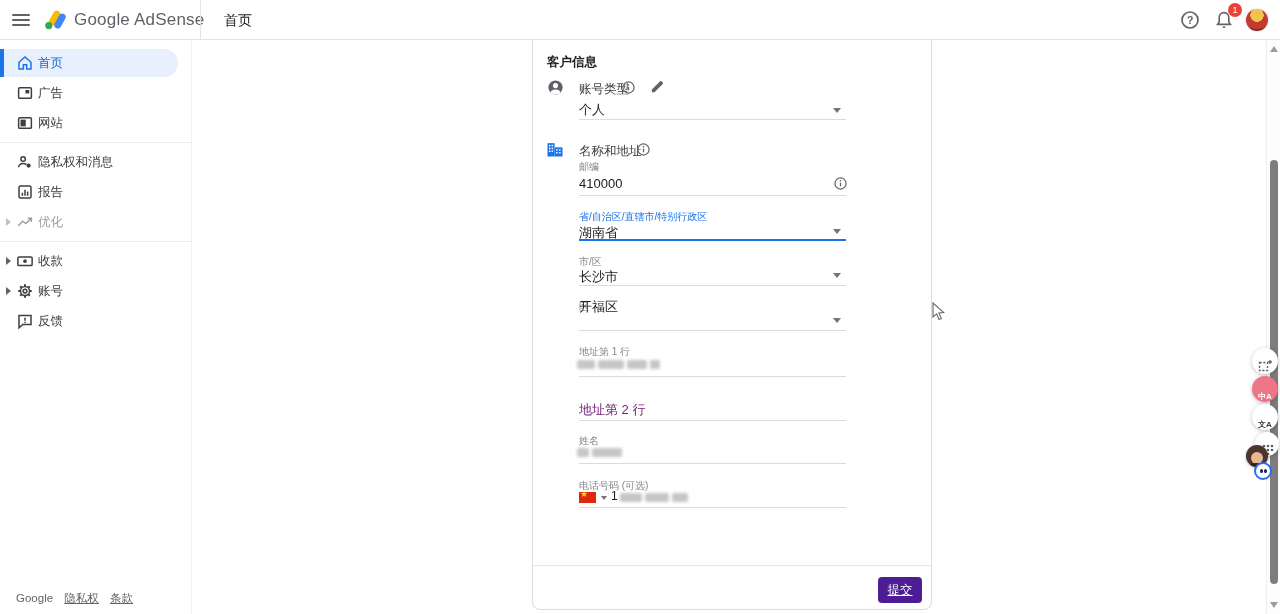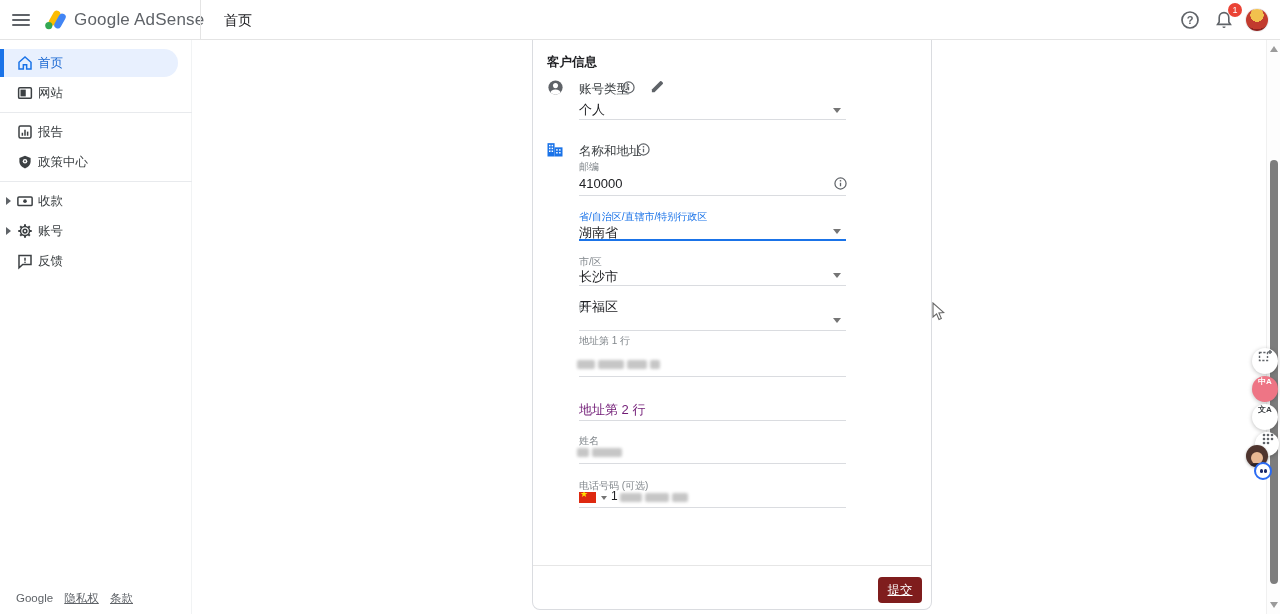--- a/index.html
+++ b/index.html
@@ -56,27 +56,27 @@
   .f-line.focus { height:2px; background:#1a73e8; }
   .dd-arrow { position:absolute; left:300px; width:0; height:0; border-top:5px solid #757575;
     border-left:4.5px solid transparent; border-right:4.5px solid transparent; cursor:pointer; }
   .blurblock { position:absolute; display:flex; gap:3px; filter:blur(1.6px); }
   .blurblock i { display:block; height:9px; background:#c6c6c6; border-radius:2px; }
   .flag { position:absolute; width:17px; height:11px; background:#de2910; overflow:hidden; }
   .flag b { position:absolute; left:1px; top:-3px; color:#ffde00; font-size:9px; }
   .mini-arrow { position:absolute; width:0; height:0; border-top:4px solid #757575;
     border-left:3.5px solid transparent; border-right:3.5px solid transparent; }
   .card-footline { position:absolute; left:0; top:525px; width:398px; height:1px; background:#e6e6e6; }
-  .submit { position:absolute; left:345px; top:537px; width:44px; height:26px; background:#7f1d1d;
+  .submit { position:absolute; left:345px; top:537px; width:44px; height:26px; background:#4c1d95;
     color:#fff; font-size:12.5px; border:none; border-radius:4px; cursor:pointer;
     display:flex; align-items:center; justify-content:center; font-family:inherit;text-decoration:underline; }
 
   
   .float-btn { position:absolute; border-radius:50%; background:#fff;
-    box-shadow:0 1px 4px rgba(0,0,0,.25); display:flex; align-items:flex-start; justify-content:center; cursor:pointer; z-index:50; }
+    box-shadow:0 1px 4px rgba(0,0,0,.25); display:flex; align-items:flex-end; justify-content:center; cursor:pointer; z-index:50; }
   .fb-translate-pink { background:#ee7585; color:#fff; font-weight:bold; font-size:8px; }
   .fb-translate-white { color:#3c4043; font-weight:bold; font-size:8px; }
   .woman-avatar { position:absolute; width:22px; height:22px; border-radius:50%; overflow:hidden;
     background:#4e342e; box-shadow:0 1px 3px rgba(0,0,0,.3); z-index:51; cursor:pointer; }
   .woman-avatar i { position:absolute; left:5px; top:7px; width:12px; height:12px; border-radius:50%; background:#e8b894; }
   .woman-avatar u { position:absolute; left:3px; bottom:-3px; width:16px; height:7px; border-radius:50% 50% 0 0; background:#2d2226; }
   .robot { position:absolute; width:18px; height:18px; border-radius:50%; background:#fff;
     border:2px solid #2b6bf3; z-index:52; cursor:pointer; }
   .robot i { position:absolute; top:5px; width:3px; height:4px; background:#1b2a6b; border-radius:1.5px; }
 
@@ -132,52 +132,67 @@
 
       <div class="sb-item selected">
         <div class="pill"></div>
         <div class="bar"></div>
         <svg class="sb-icon" viewBox="0 0 24 24">
           <path d="M4 11 L12 4 L20 11 V20 H14.2 V14.2 H9.8 V20 H4 Z" fill="none" stroke="#1a73e8" stroke-width="2"></path>
         </svg>
         <span class="sb-label">首页</span>
       </div>
 
+      <div class="sb-item">
+        <svg class="sb-icon" viewBox="0 0 24 24">
+          <rect x="3.5" y="5" width="17" height="14" rx="1.5" fill="none" stroke="#3c4043" stroke-width="2"></rect>
+          <rect x="12.6" y="8" width="5" height="4.6" fill="#3c4043"></rect>
+        </svg>
+        <span class="sb-label">广告</span>
+      </div>
 
       <div class="sb-item">
         <svg class="sb-icon" viewBox="0 0 24 24">
           <rect x="3.5" y="5" width="17" height="14" rx="1.5" fill="none" stroke="#3c4043" stroke-width="2"></rect>
           <rect x="6" y="7.5" width="7" height="9" fill="#3c4043"></rect>
         </svg>
         <span class="sb-label">网站</span>
       </div>
 
       <div class="sb-divider"></div>
 
+      <div class="sb-item">
+        <svg class="sb-icon" viewBox="0 0 24 24">
+          <circle cx="9.5" cy="8" r="3" fill="none" stroke="#3c4043" stroke-width="2"></circle>
+          <path d="M3.5 19 C3.5 15.8 6.2 14 9.5 14 C11.2 14 12.7 14.5 13.8 15.4" fill="none" stroke="#3c4043" stroke-width="2"></path>
+          <circle cx="16.8" cy="16.8" r="2.8" fill="#3c4043"></circle>
+        </svg>
+        <span class="sb-label">隐私权和消息</span>
+      </div>
 
 
       <div class="sb-item">
         <svg class="sb-icon" viewBox="0 0 24 24">
           <rect x="4" y="4" width="16" height="16" rx="2" fill="none" stroke="#3c4043" stroke-width="2"></rect>
           <rect x="7.5" y="13" width="2" height="4" fill="#3c4043"></rect>
           <rect x="11" y="9" width="2" height="8" fill="#3c4043"></rect>
           <rect x="14.5" y="11.5" width="2" height="5.5" fill="#3c4043"></rect>
         </svg>
         <span class="sb-label">报告</span>
       </div>
 
-
-      <div class="sb-item">
-        <svg class="sb-icon" viewBox="0 0 24 24">
-          <path d="M12 3.5 L19.5 6.5 V11 C19.5 15.8 16.3 18.9 12 20.5 C7.7 18.9 4.5 15.8 4.5 11 V6.5 Z" fill="#3c4043"></path>
-          <circle cx="12" cy="11" r="3" fill="#fff"></circle>
-          <circle cx="12" cy="11" r="1.2" fill="#3c4043"></circle>
-        </svg>
-        <span class="sb-label">政策中心</span>
-      </div>
+      <div class="sb-item disabled">
+        <span class="chev"></span>
+        <svg class="sb-icon" viewBox="0 0 24 24">
+          <path d="M3 17 L9 11 L13 14 L20 7.5" fill="none" stroke="#9aa0a6" stroke-width="2"></path>
+          <path d="M15.5 7 H20.5 V12" fill="none" stroke="#9aa0a6" stroke-width="2"></path>
+        </svg>
+        <span class="sb-label">优化</span>
+      </div>
+
 
       <div class="sb-divider"></div>
 
       <div class="sb-item">
         <span class="chev"></span>
         <svg class="sb-icon" viewBox="0 0 24 24">
           <rect x="2.5" y="6.5" width="19" height="11.5" rx="1.5" fill="none" stroke="#3c4043" stroke-width="2"></rect>
           <circle cx="12" cy="12.2" r="2.4" fill="#3c4043"></circle>
         </svg>
         <span class="sb-label">收款</span>
@@ -285,21 +300,21 @@
     <div class="f-label" style="top:215px">市/区</div>
     <div class="f-value" style="top:228px">长沙市</div>
     <div class="dd-arrow" style="top:233px"></div>
     <div class="f-line" style="top:245px"></div>
 
     <div class="f-label" style="top:260px">区</div>
     <div class="f-value" style="top:258px">开福区</div>
     <div class="dd-arrow" style="top:278px"></div>
     <div class="f-line" style="top:290px"></div>
 
-    <div class="f-label" style="top:294px">地址第 1 行</div>
+    <div class="f-label" style="top:305px">地址第 1 行</div>
     <div class="blurblock" style="left:44px;top:320px">
       <i style="width:18px"></i>
         <i style="width:26px"></i>
         <i style="width:20px"></i>
         <i style="width:10px"></i>
     </div>
     <div class="f-line" style="top:336px"></div>
 
     <div class="f-value" style="top:361px;color:#701a75">地址第 2 行</div>
     <div class="f-line" style="top:380px"></div>

